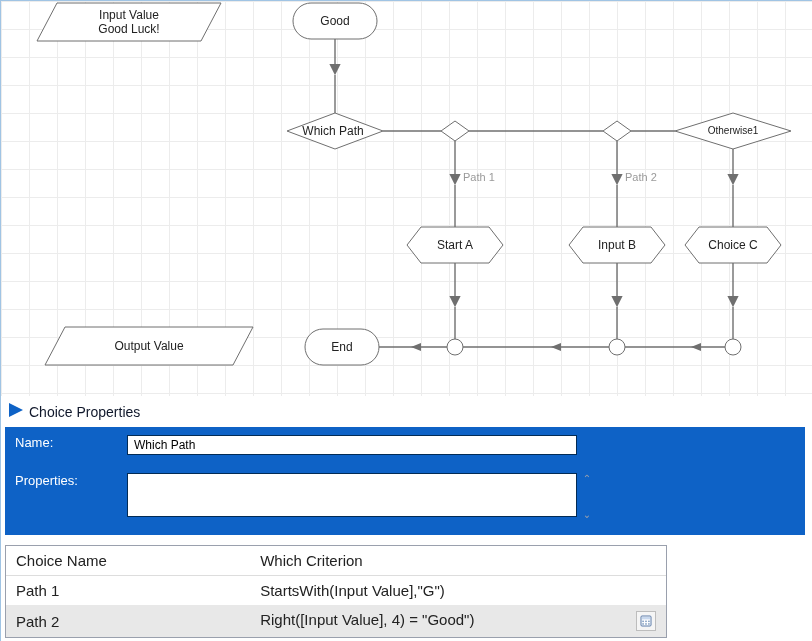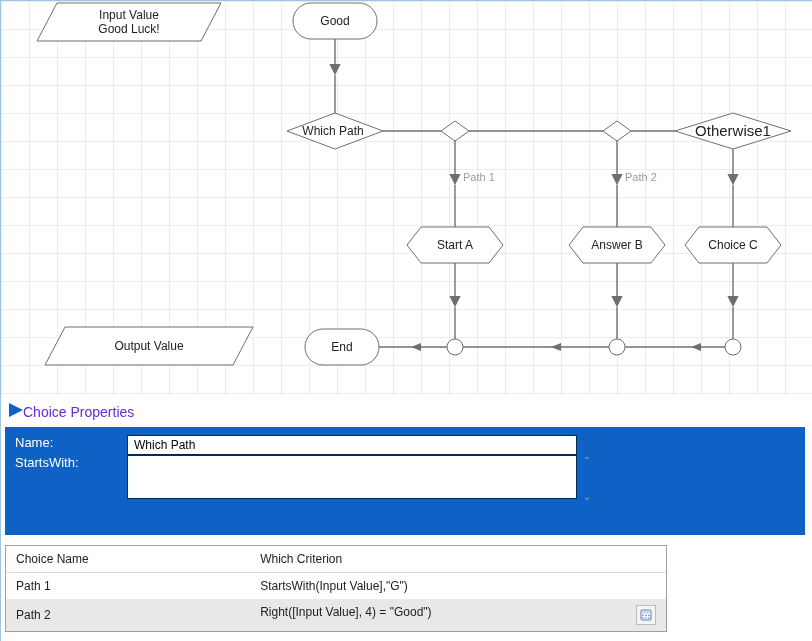--- a/index.html
+++ b/index.html
@@ -7,35 +7,35 @@
 
   
   .canvas{position:absolute;left:0;top:0;width:812px;height:395px;
     background-image:linear-gradient(#ececec 1px,transparent 1px),linear-gradient(90deg,#ececec 1px,transparent 1px);
     background-size:28px 28px}
   .canvas svg{position:absolute;left:0;top:0}
   .flow-label{position:absolute;font-size:12px;text-align:center;line-height:1.2;user-select:none;transform:translate(-50%,-50%);white-space:nowrap}
   .edge-label{position:absolute;font-size:11px;color:#9a9a9a;user-select:none;transform:translate(0,-50%);white-space:nowrap}
 
   
-  .prop-header{position:absolute;left:8px;top:402px;font-size:14px;color:#6d28d9;display:flex;align-items:center;}
+  .prop-header{position:absolute;left:8px;top:402px;font-size:14px;color:#0f172a;display:flex;align-items:center;gap:6px}
   .prop-header svg{width:14px;height:14px}
 
   
   .bluepanel{position:absolute;left:4px;right:8px;top:426px;height:108px;background:#0e62c6;color:#fff;padding:8px 10px;box-sizing:border-box}
-  .fld-row{display:flex;align-items:flex-start;margin-bottom:0}
+  .fld-row{display:flex;align-items:flex-start;margin-bottom:18px}
   .fld-lbl{width:112px;font-size:13px}
   .fld-input{width:450px;height:20px;background:#fff;color:#000;border:1px solid #022b55;padding:2px 6px;box-sizing:border-box;font-size:12px}
   .fld-text{width:450px;height:44px;background:#fff;color:#000;border:1px solid #022b55;padding:2px 6px;box-sizing:border-box;font-size:12px;resize:none}
   .scrollhint{position:absolute;right:-18px;top:0;bottom:0;width:16px;display:flex;flex-direction:column;justify-content:space-between;align-items:center;color:#9aa0ad;font-size:10px}
   .textwrap{position:relative;display:inline-block}
 
   
   .tblwrap{position:absolute;left:4px;top:544px;width:660px;border:1px solid #9aa0ad}
-  table{width:100%;border-collapse:collapse;font-size:12px}
+  table{width:100%;border-collapse:collapse;font-size:15px}
   th,td{text-align:left;padding:6px 10px;font-weight:normal}
   th{border-bottom:1px solid #ddd;color:#222}
   tr.sel td{background:#e8e8e8}
   .calc-btn{float:right;width:18px;height:18px;border:1px solid #bdbdbd;background:#f5f5f5;display:flex;align-items:center;justify-content:center}
   .calc-btn svg{width:12px;height:12px}
 </style>
 </head>
 <body>
 
 <div class="stage">
@@ -102,23 +102,23 @@
         <polygon points="560,342 550,346 560,350" fill="#6f6f6f" stroke="none"></polygon>
         <line x1="446" y1="346" x2="378" y2="346"></line>
         <polygon points="420,342 410,346 420,350" fill="#6f6f6f" stroke="none"></polygon>
       </g>
     </svg>
 
     <div class="flow-label" style="left:128px;top:14px">Input Value</div>
     <div class="flow-label" style="left:128px;top:28px">Good Luck!</div>
     <div class="flow-label" style="left:334px;top:20px">Good</div>
     <div class="flow-label" style="left:332px;top:130px">Which Path</div>
-    <div class="flow-label" style="left:732px;top:130px;font-size:15px">Otherwise1</div>
+    <div class="flow-label" style="left:732px;top:130px;font-size:10px">Otherwise1</div>
     <div class="flow-label" style="left:454px;top:244px">Start A</div>
-    <div class="flow-label" style="left:616px;top:244px">Answer B</div>
+    <div class="flow-label" style="left:616px;top:244px">Input B</div>
     <div class="flow-label" style="left:732px;top:244px">Choice C</div>
     <div class="flow-label" style="left:148px;top:345px">Output Value</div>
     <div class="flow-label" style="left:341px;top:346px">End</div>
 
     <div class="edge-label" style="left:462px;top:176px">Path 1</div>
     <div class="edge-label" style="left:624px;top:176px">Path 2</div>
   </div>
 
   <div class="prop-header">
     <span>
@@ -128,21 +128,21 @@
     </span>
     <span>Choice Properties</span>
   </div>
 
   <div class="bluepanel">
     <div class="fld-row">
       <div class="fld-lbl">Name:</div>
       <input class="fld-input" value="Which Path" style="">
     </div>
     <div class="fld-row">
-      <div class="fld-lbl">StartsWith:</div>
+      <div class="fld-lbl">Properties:</div>
       <span class="textwrap">
         <textarea class="fld-text" style=""></textarea>
         <span class="scrollhint">
             <span>⌃</span>
             <span>⌄</span>
           </span>
       </span>
     </div>
   </div>
 

